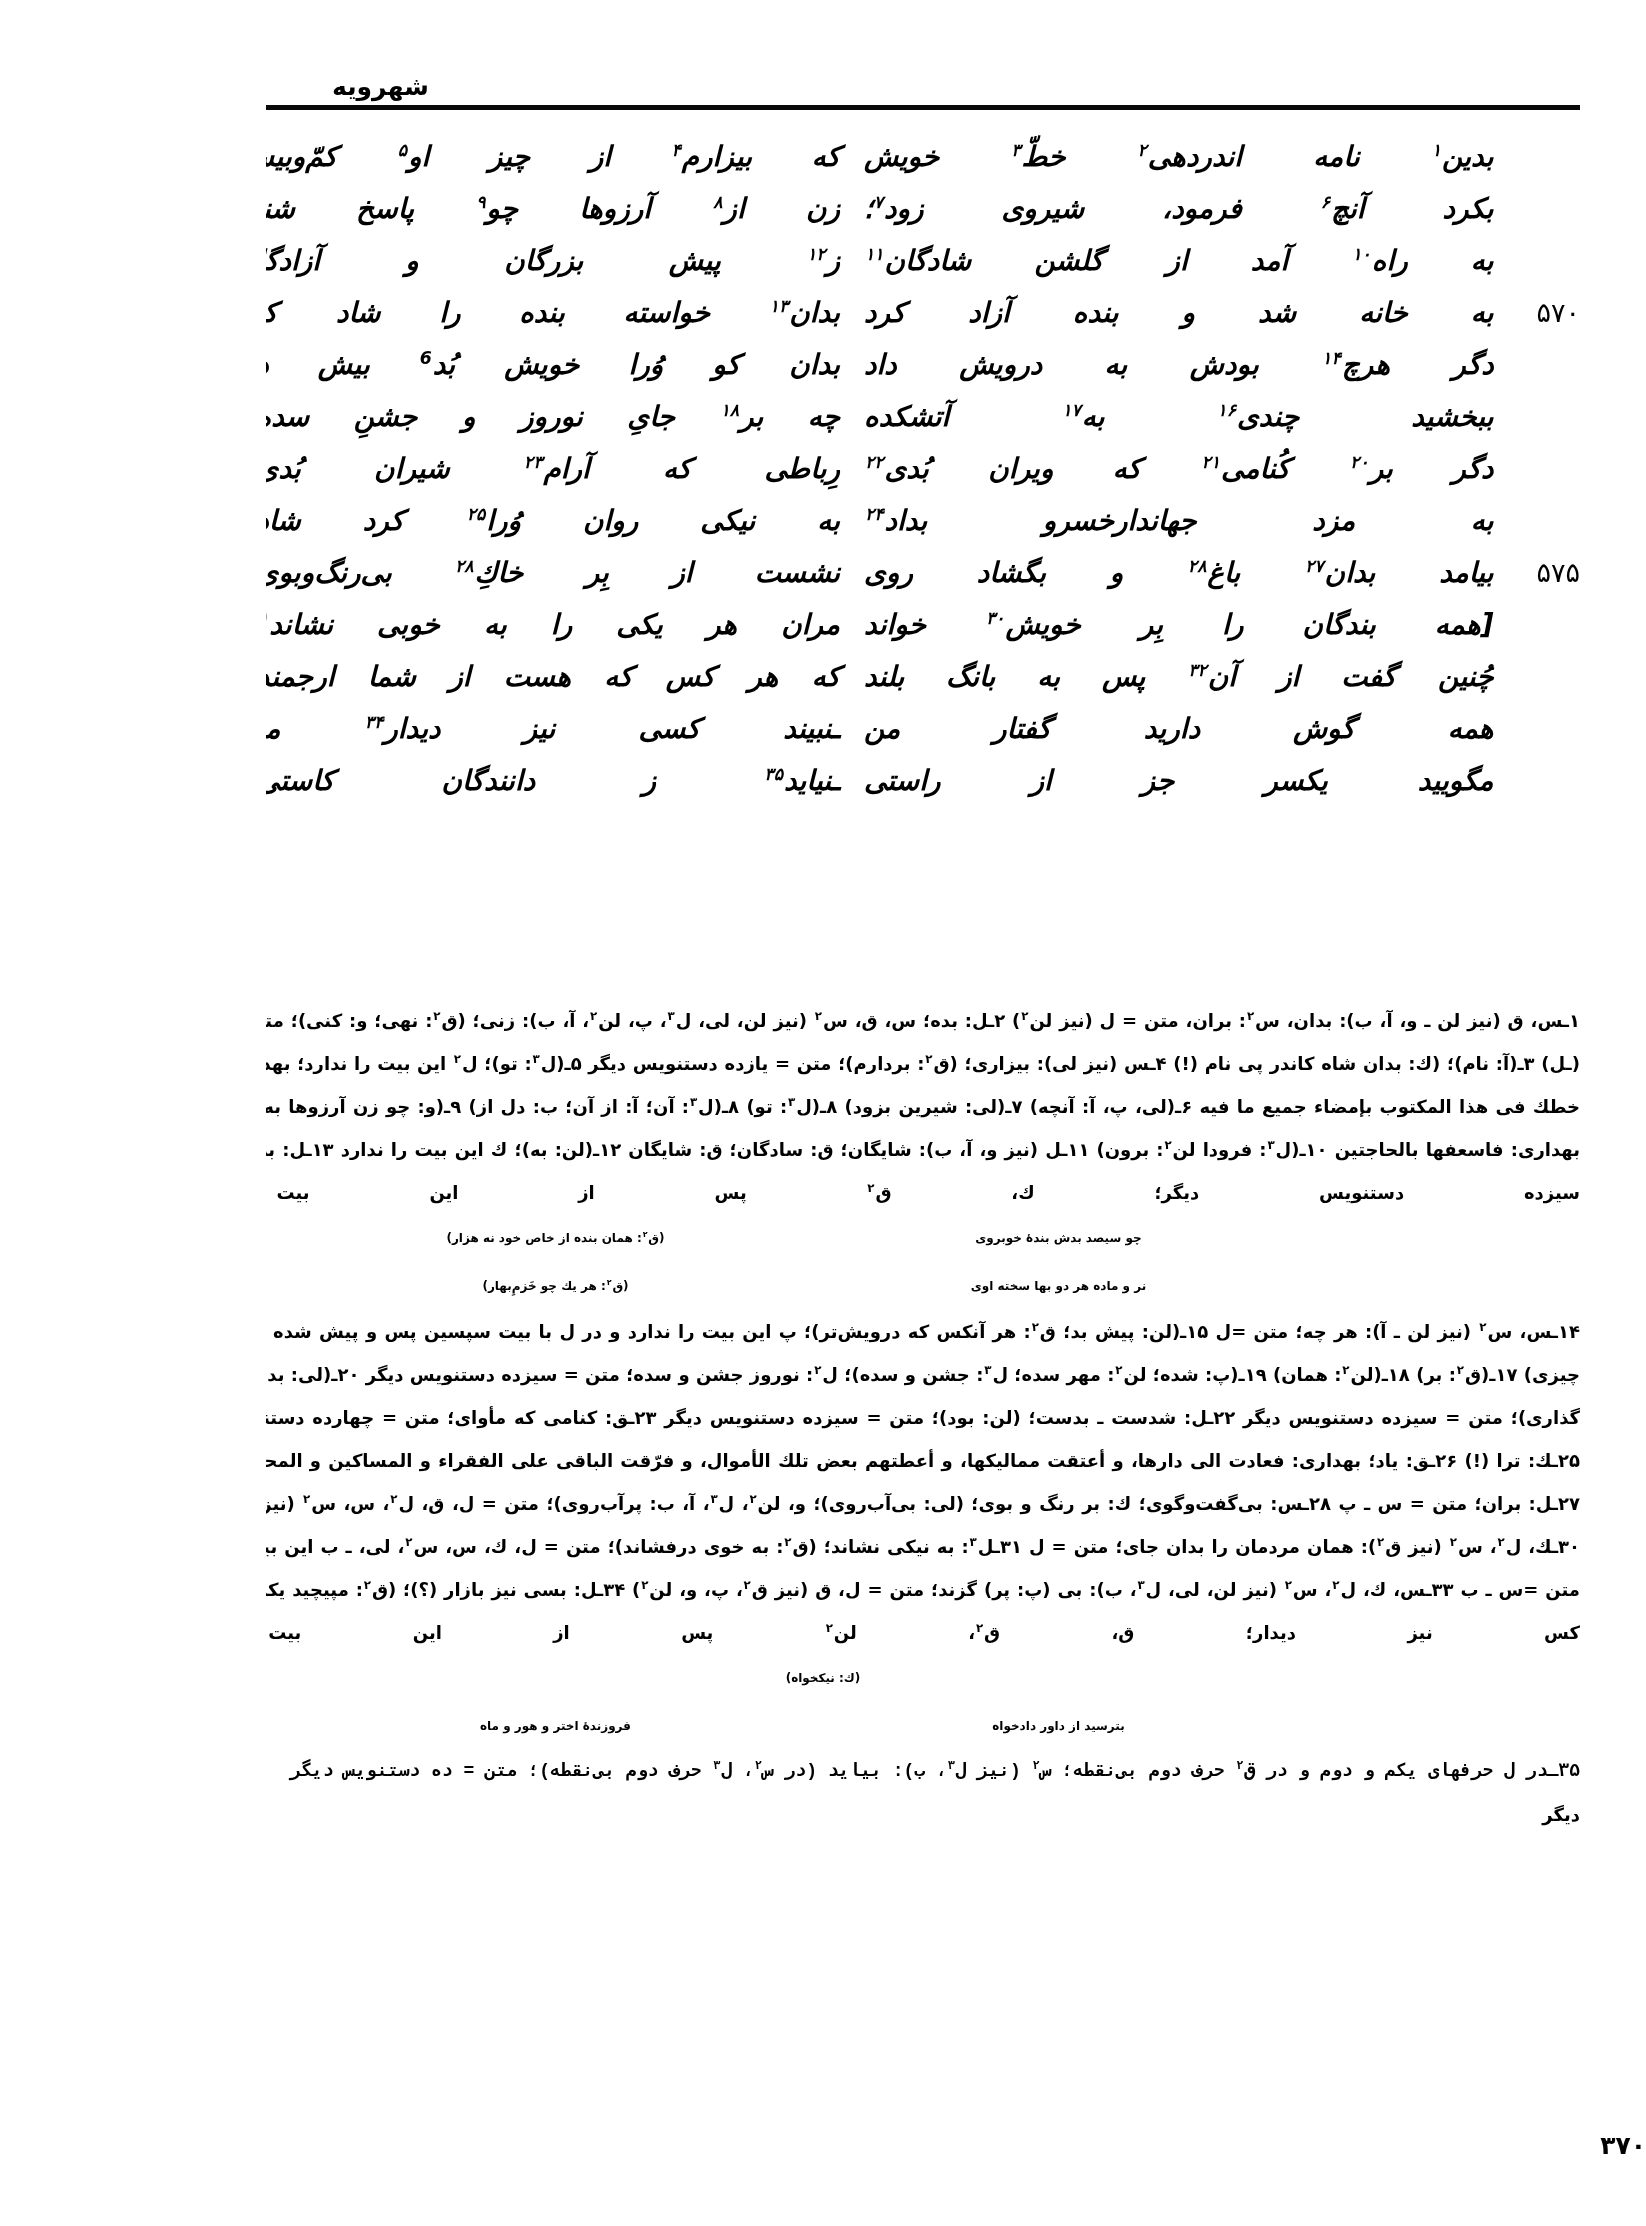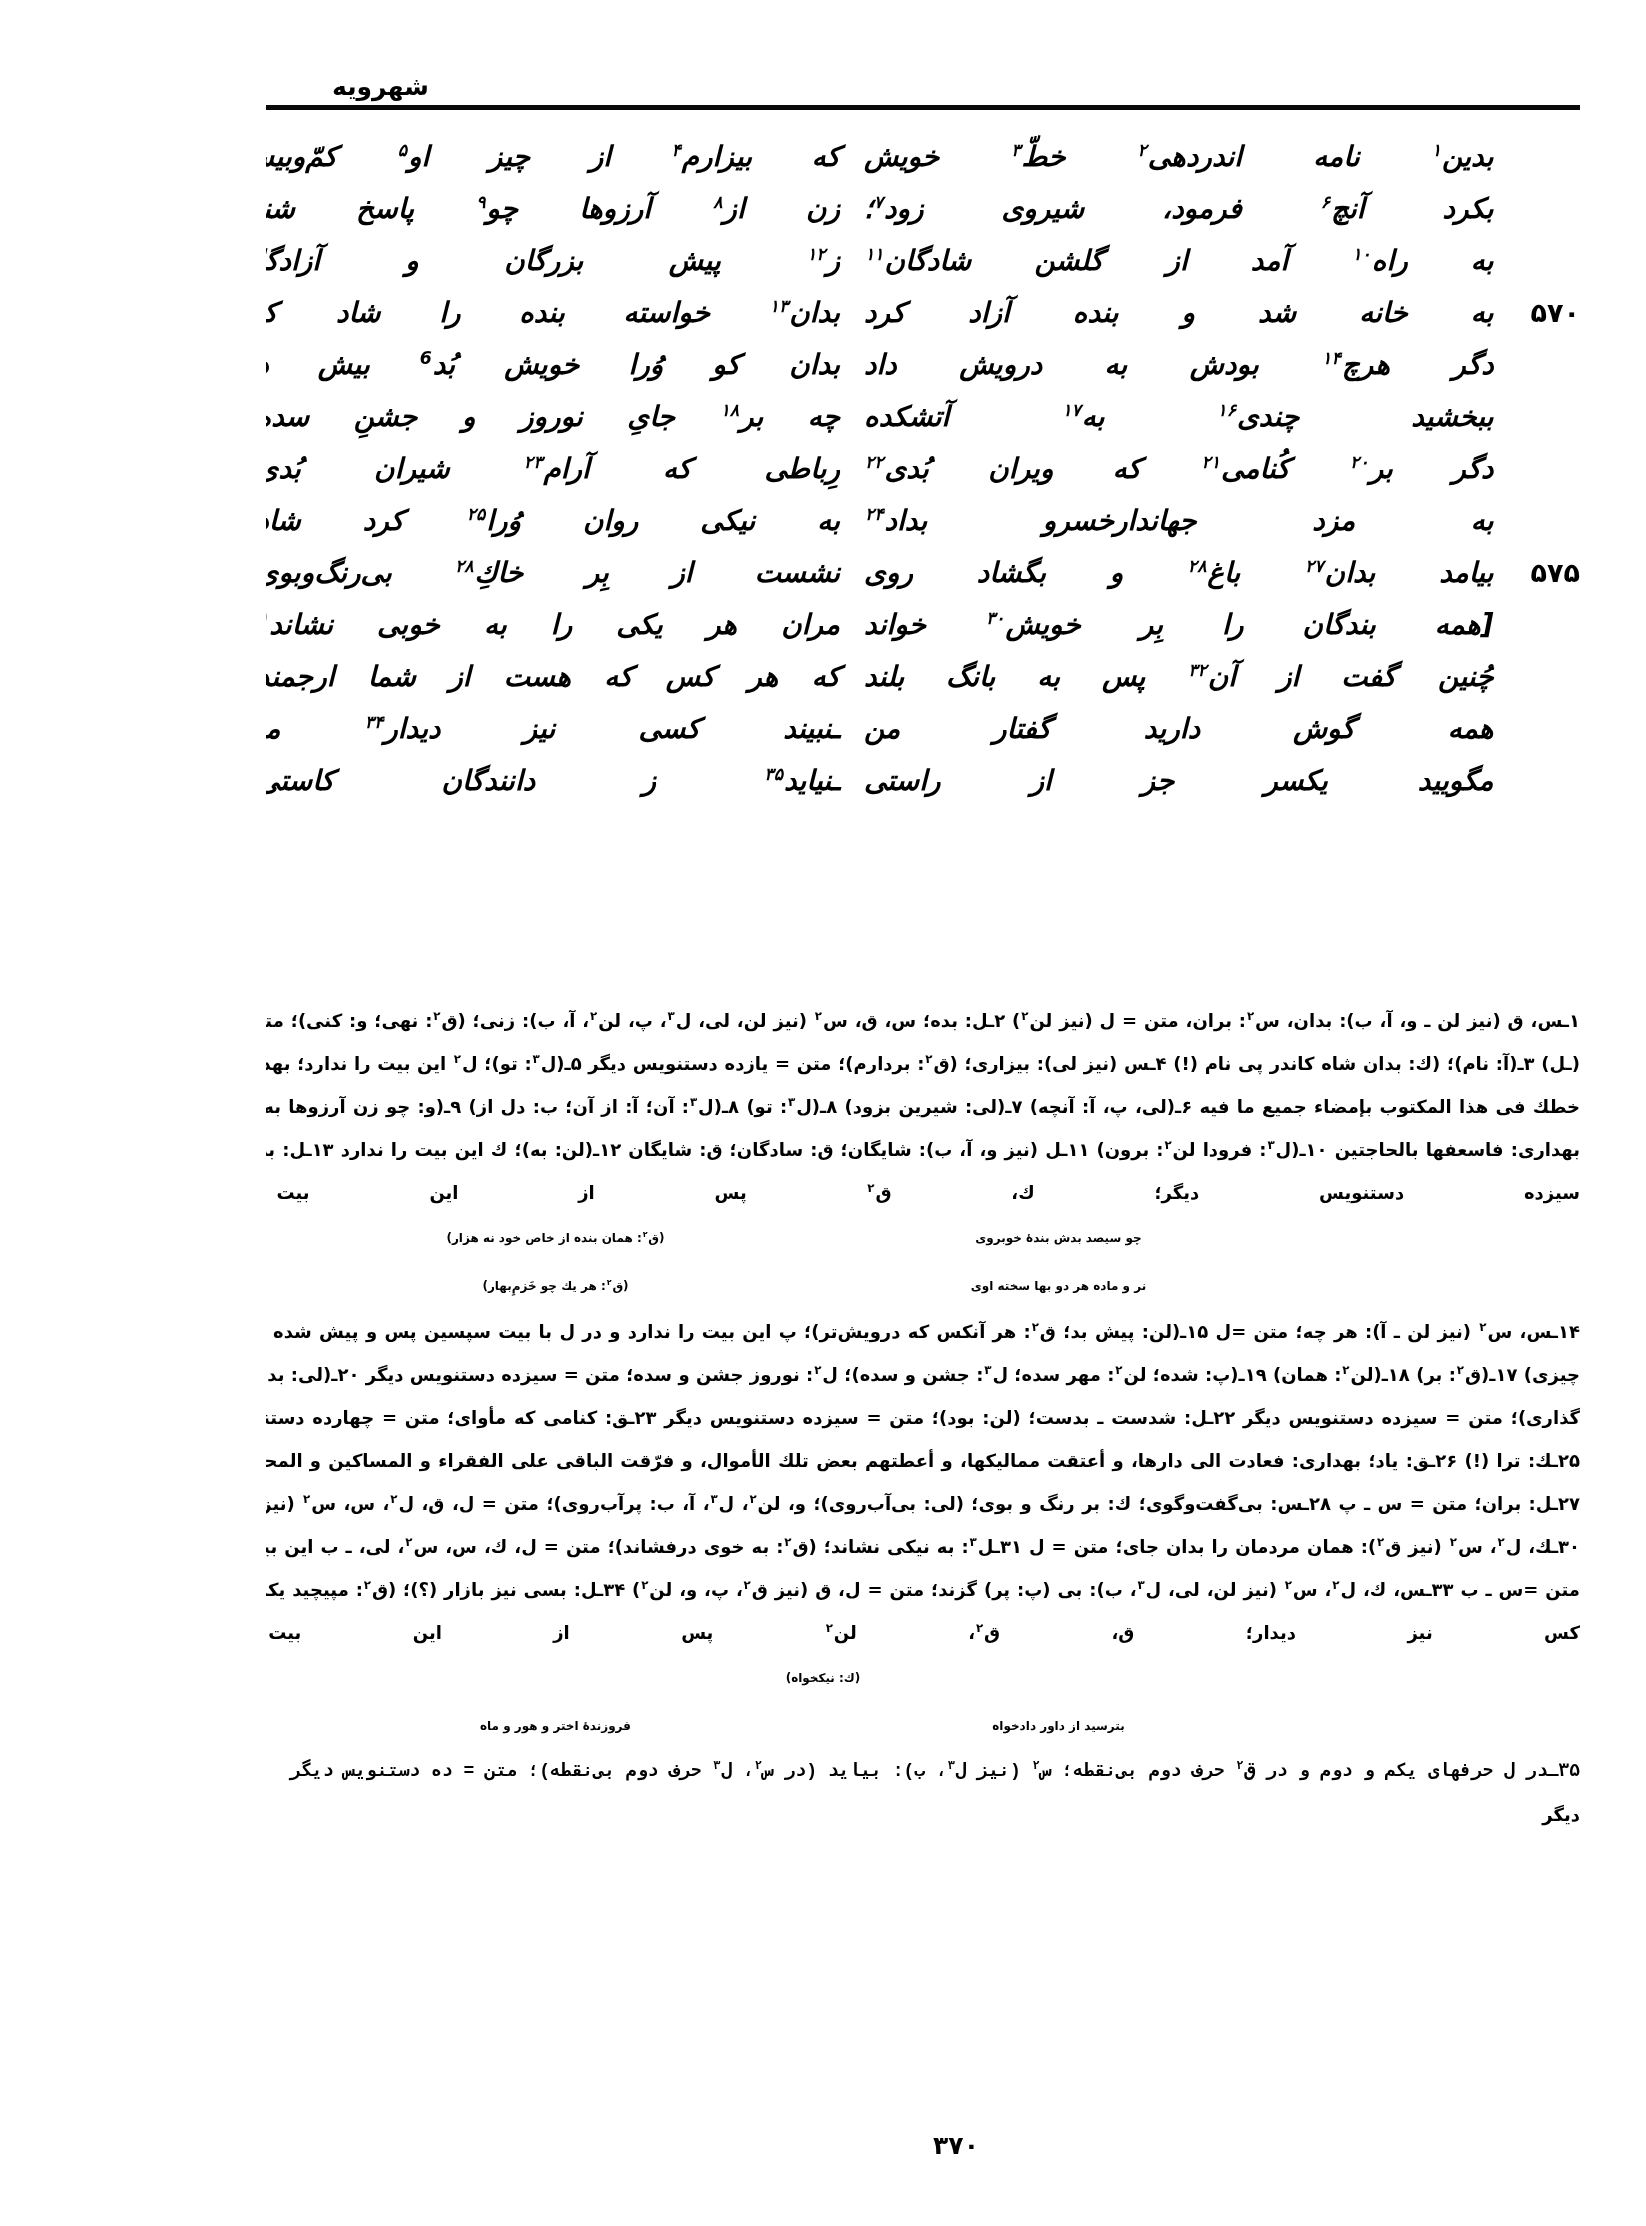--- a/index.html
+++ b/index.html
@@ -59,21 +59,21 @@
     height: 52px;
     font-size: 28px;
     font-weight: 700;
     letter-spacing: -0.5px;
   }
   .beyt .lineno {
     width: 79px;
     flex: 0 0 79px;
     text-align: right;
     font-size: 27px;
-    font-weight: 700;
+    font-weight: 400;
     padding-left: 5.5px;
     box-sizing: border-box;
   }
   .beyt .hemistich {
     flex: 0 0 637px;
     width: 637px;
     box-sizing: border-box;
     white-space: nowrap;
     overflow: visible;
   }
@@ -143,21 +143,20 @@
     text-align: right;
     padding-right: 37px;
   }
 
   
   .folio {
     position: absolute;
     bottom: 66px;
     left: 0;
     width: 100%;
-    text-align: center;
     font-size: 25px;
     font-weight: 700;
     direction: rtl;
   }
 </style>
 </head>
 <body>
 
 <div class="page">
 

